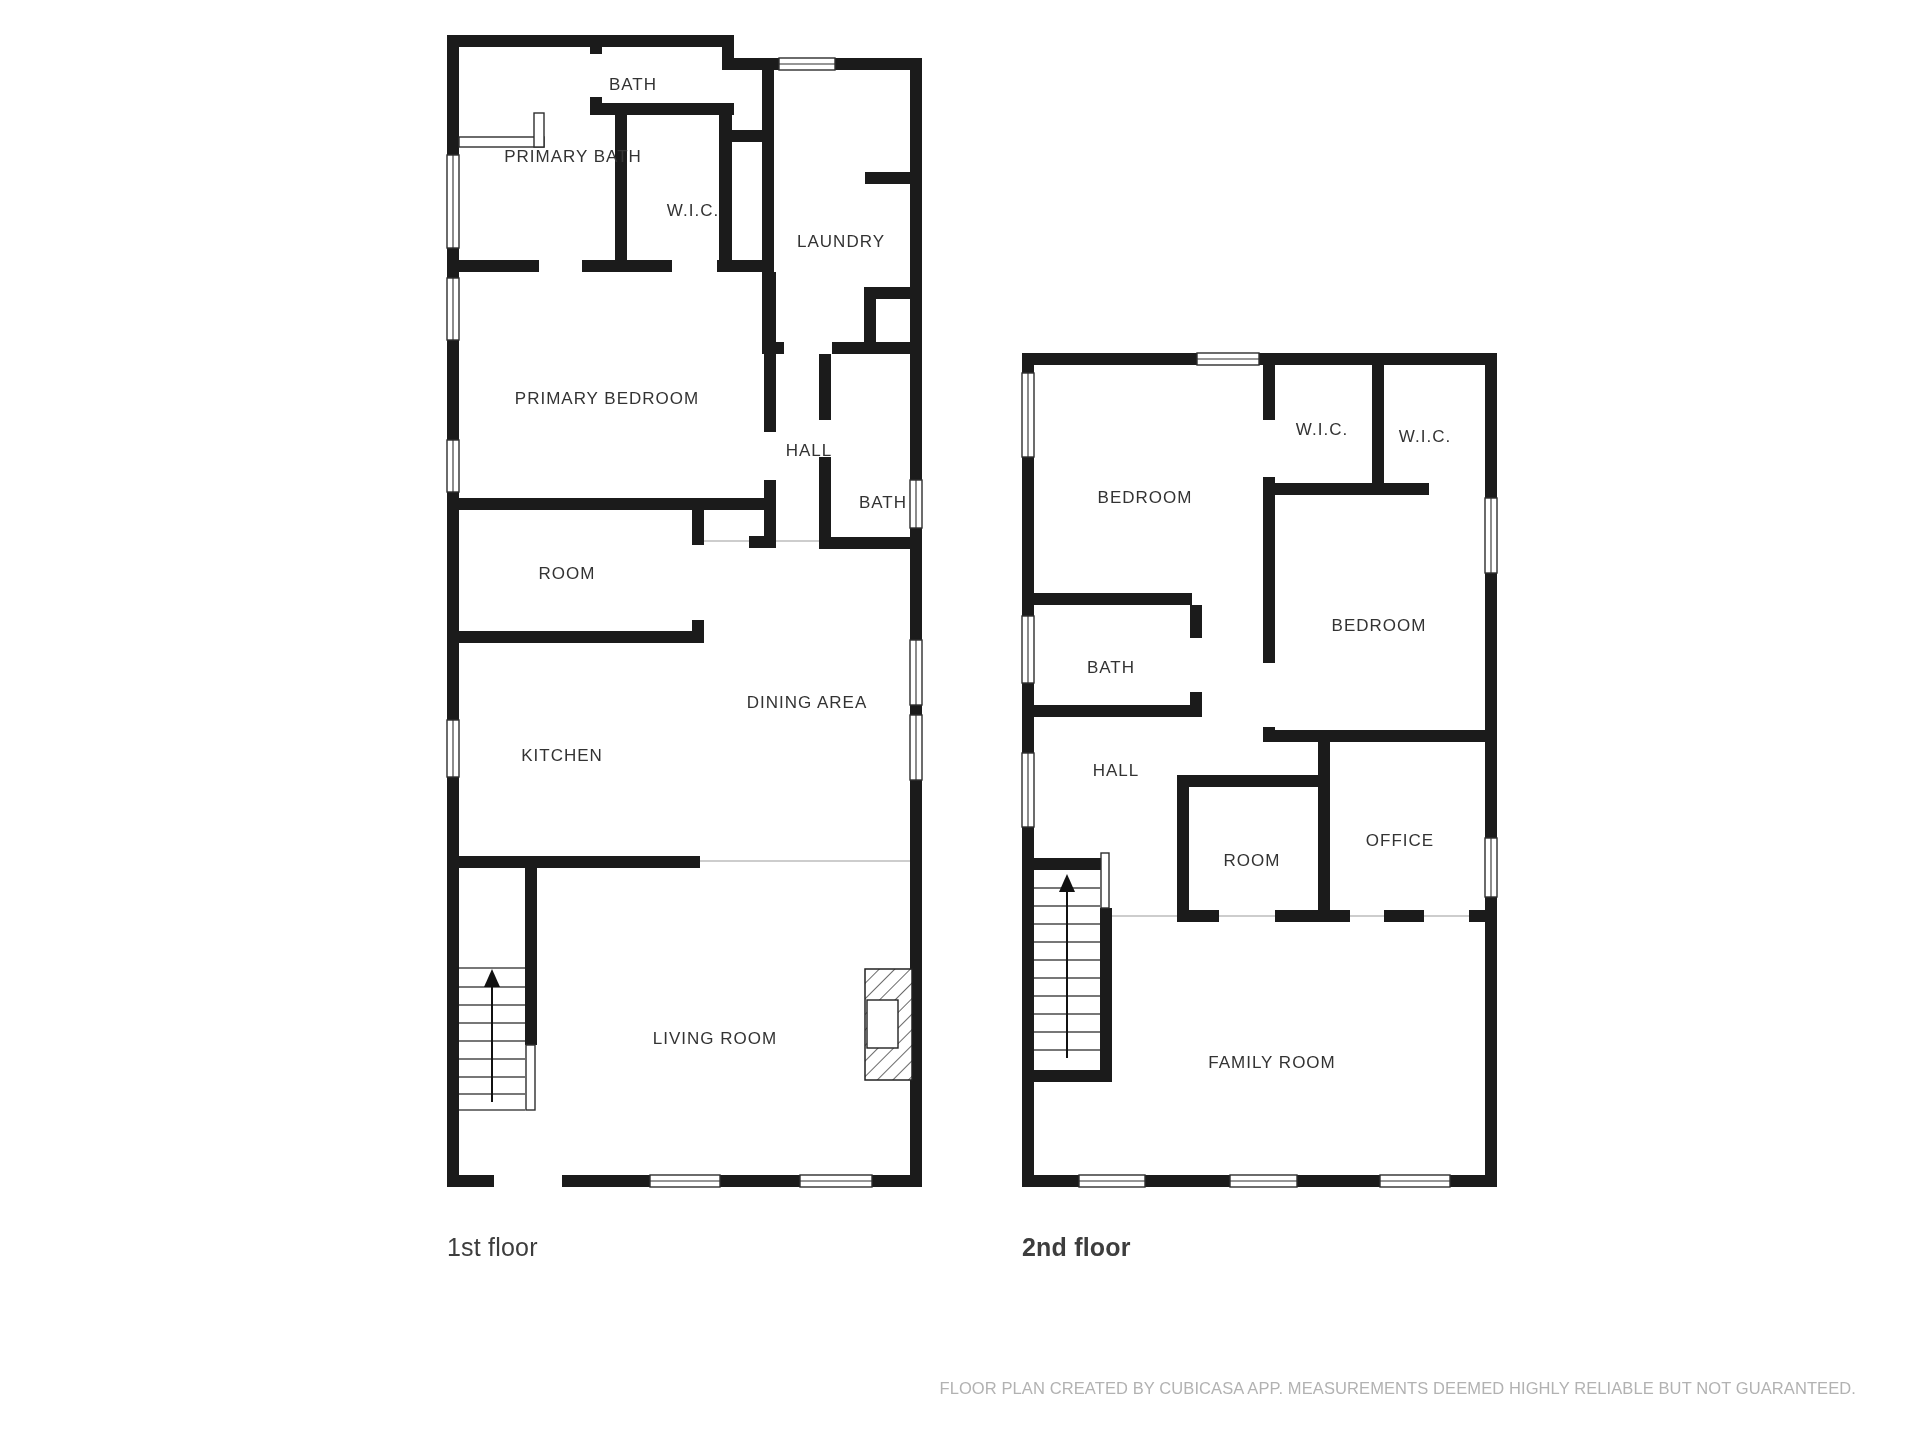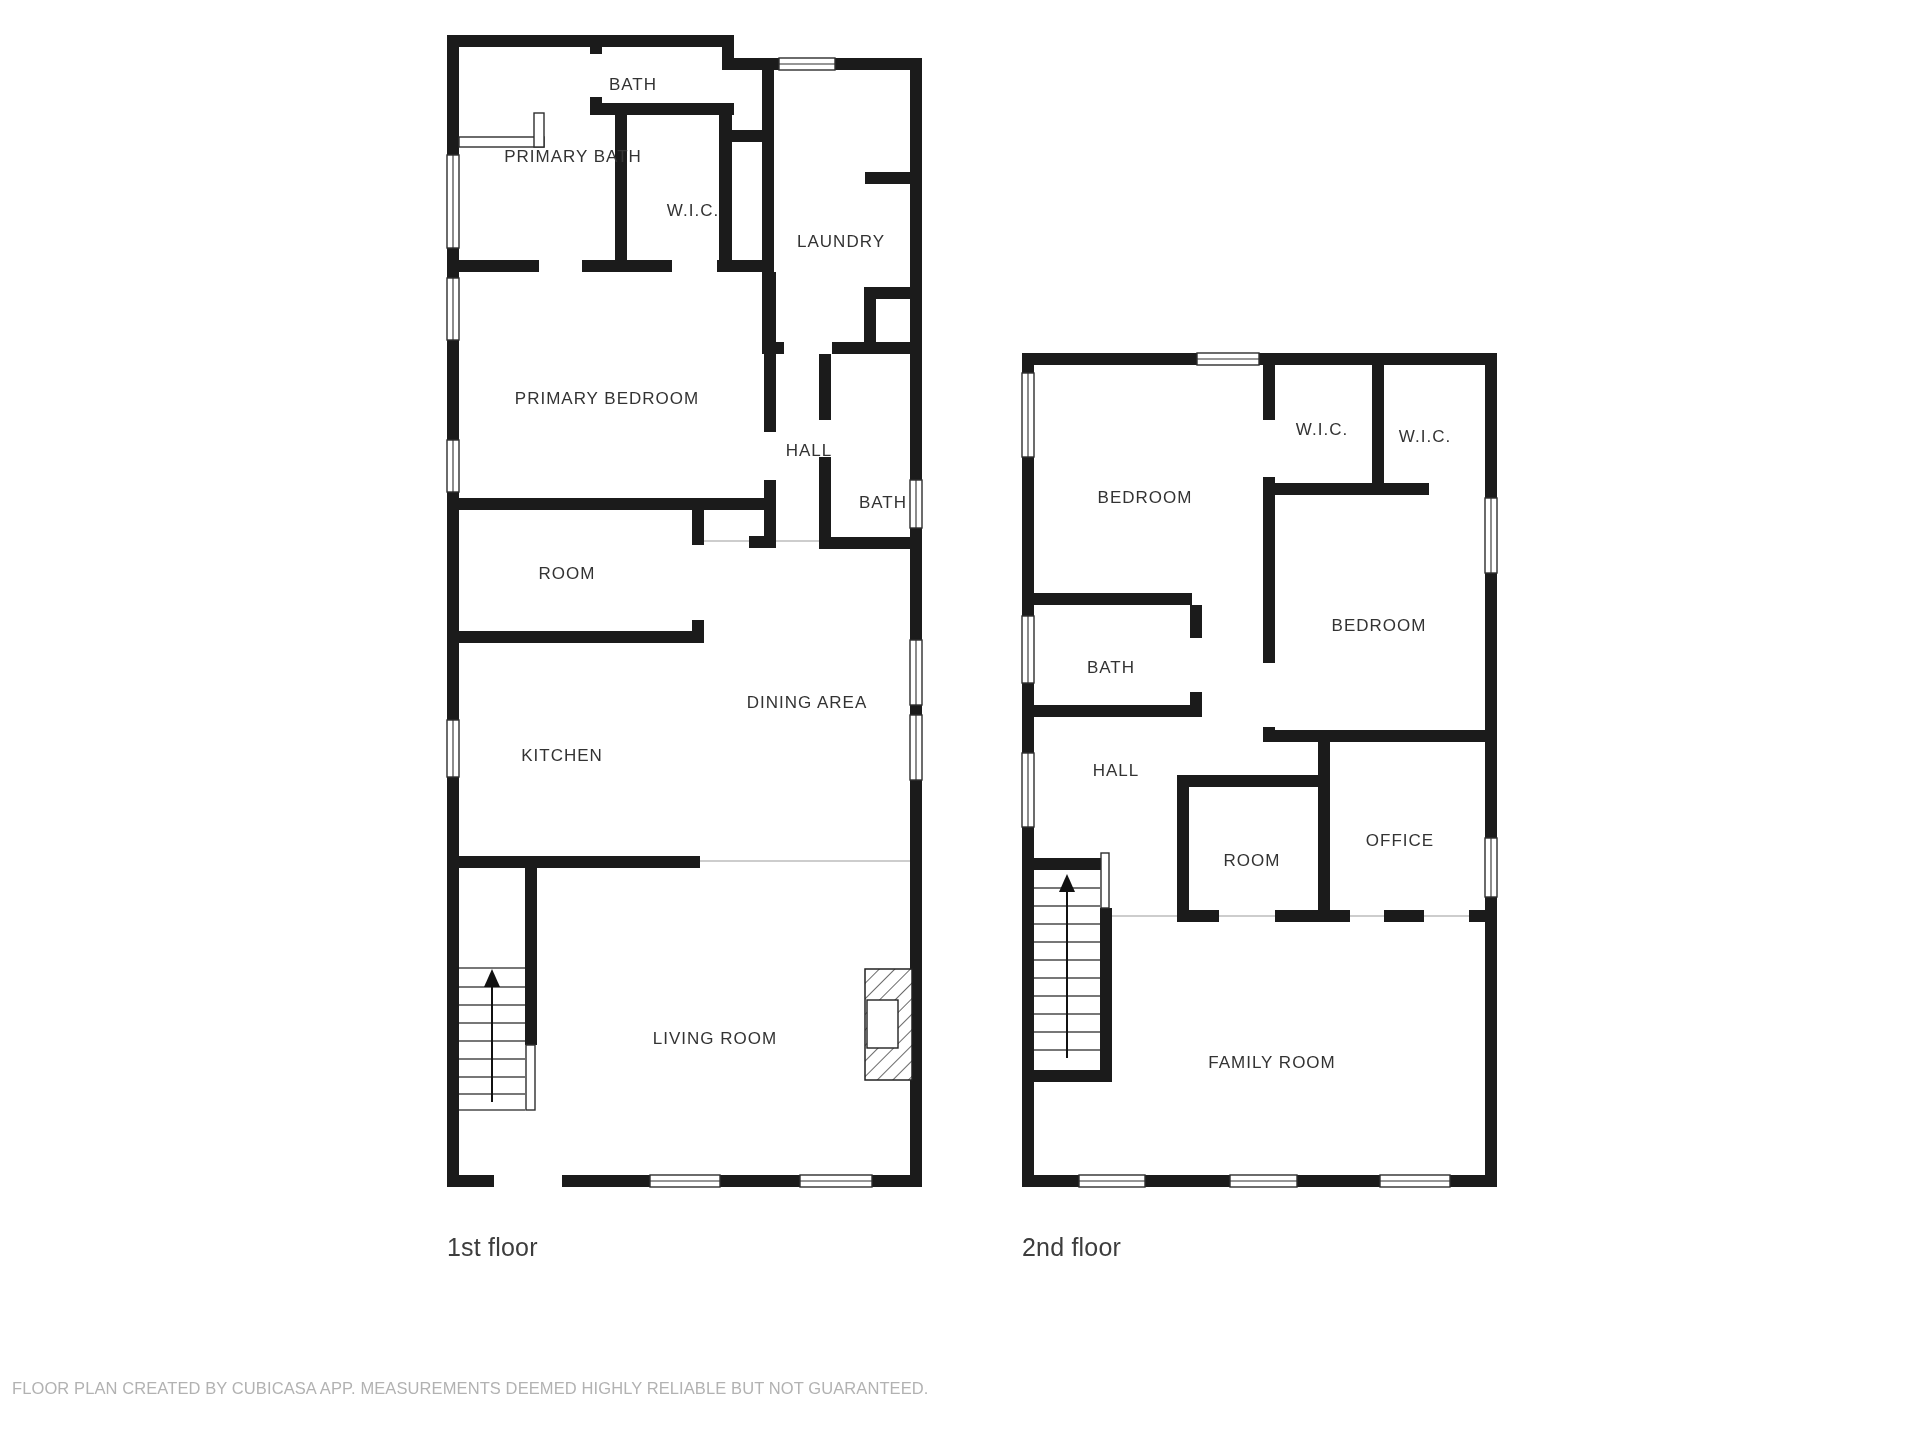--- a/index.html
+++ b/index.html
@@ -12,22 +12,22 @@
   .tread{stroke:#4a4a4a;stroke-width:1.5;}
   .openline{stroke:#cdcdcd;stroke-width:2;}
   .thinfix{fill:#ffffff;stroke:#2e2e2e;stroke-width:1.4;}
   .rail{fill:#ffffff;stroke:#2e2e2e;stroke-width:1.4;}
   .arrow{stroke:#111111;stroke-width:2;}
   .arrowhead{fill:#111111;}
   .rlabel{font-family:"Liberation Sans",sans-serif;font-size:17px;letter-spacing:1px;
           fill:#333333;text-anchor:middle;}
   .floor-label{position:absolute;font-size:25px;color:#3d3d3d;letter-spacing:0.2px;}
   #floor-label-1{left:435px;top:1233px;}
-  #floor-label-2{left:1010px;top:1233px;}
-  .footer{position:absolute;left:0;top:1379px;width:1844px;text-align:left;
+  #floor-label-2{left:1010px;top:1233px;font-weight:bold;}
+  .footer{position:absolute;left:0;top:1379px;width:1844px;text-align:right;
           font-size:16.5px;letter-spacing:0.1px;color:#b2b2b2;}
 </style>
 </head>
 <body>
 
 <div id="canvas">
 
 <svg width="1920" height="1440" viewBox="0 0 1920 1440">
   <defs>
     <pattern id="hatch" width="11" height="11" patternUnits="userSpaceOnUse" patternTransform="rotate(-45)">

